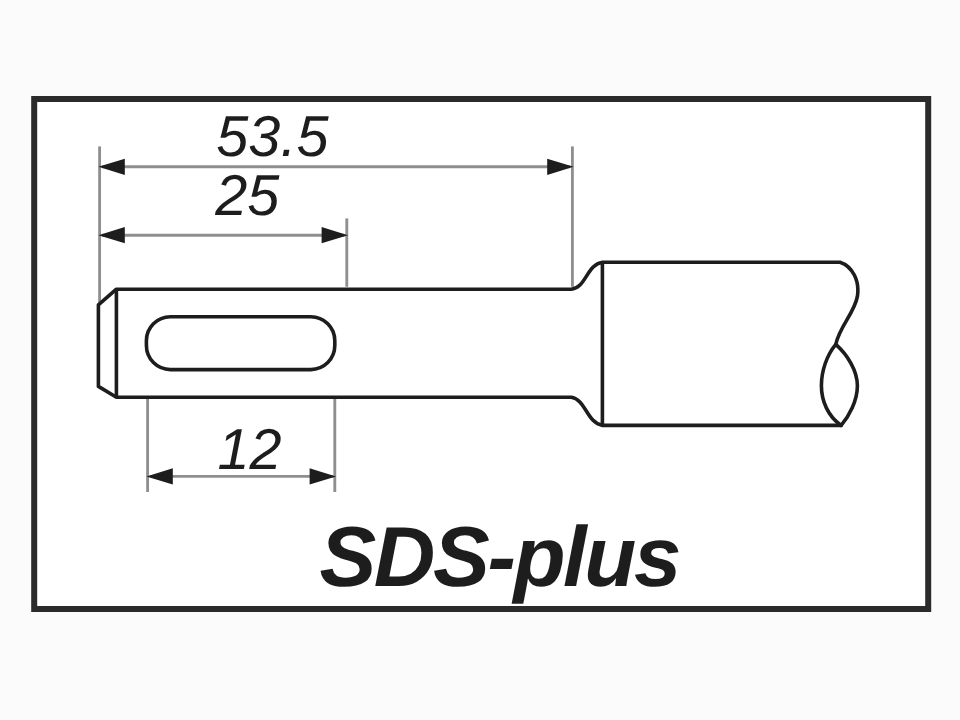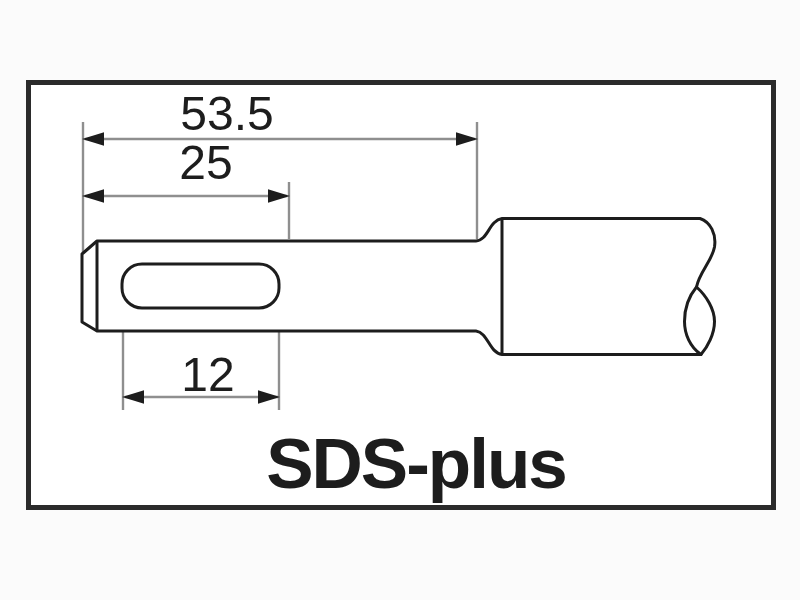--- a/index.html
+++ b/index.html
@@ -10,20 +10,21 @@
     width: 800px;
     height: 600px;
     background: #fbfbfb;
     font-family: "Liberation Sans", sans-serif;
     overflow: hidden;
   }
   .stage {
     position: relative;
     width: 800px;
     height: 600px;
+    font-style: italic;
   }
   .stage svg {
     position: absolute;
     left: 0;
     top: 0;
   }
   text.dim-text {
     font-family: "Liberation Sans", sans-serif;
     font-size: 48px;
     fill: #1d1d1d;

